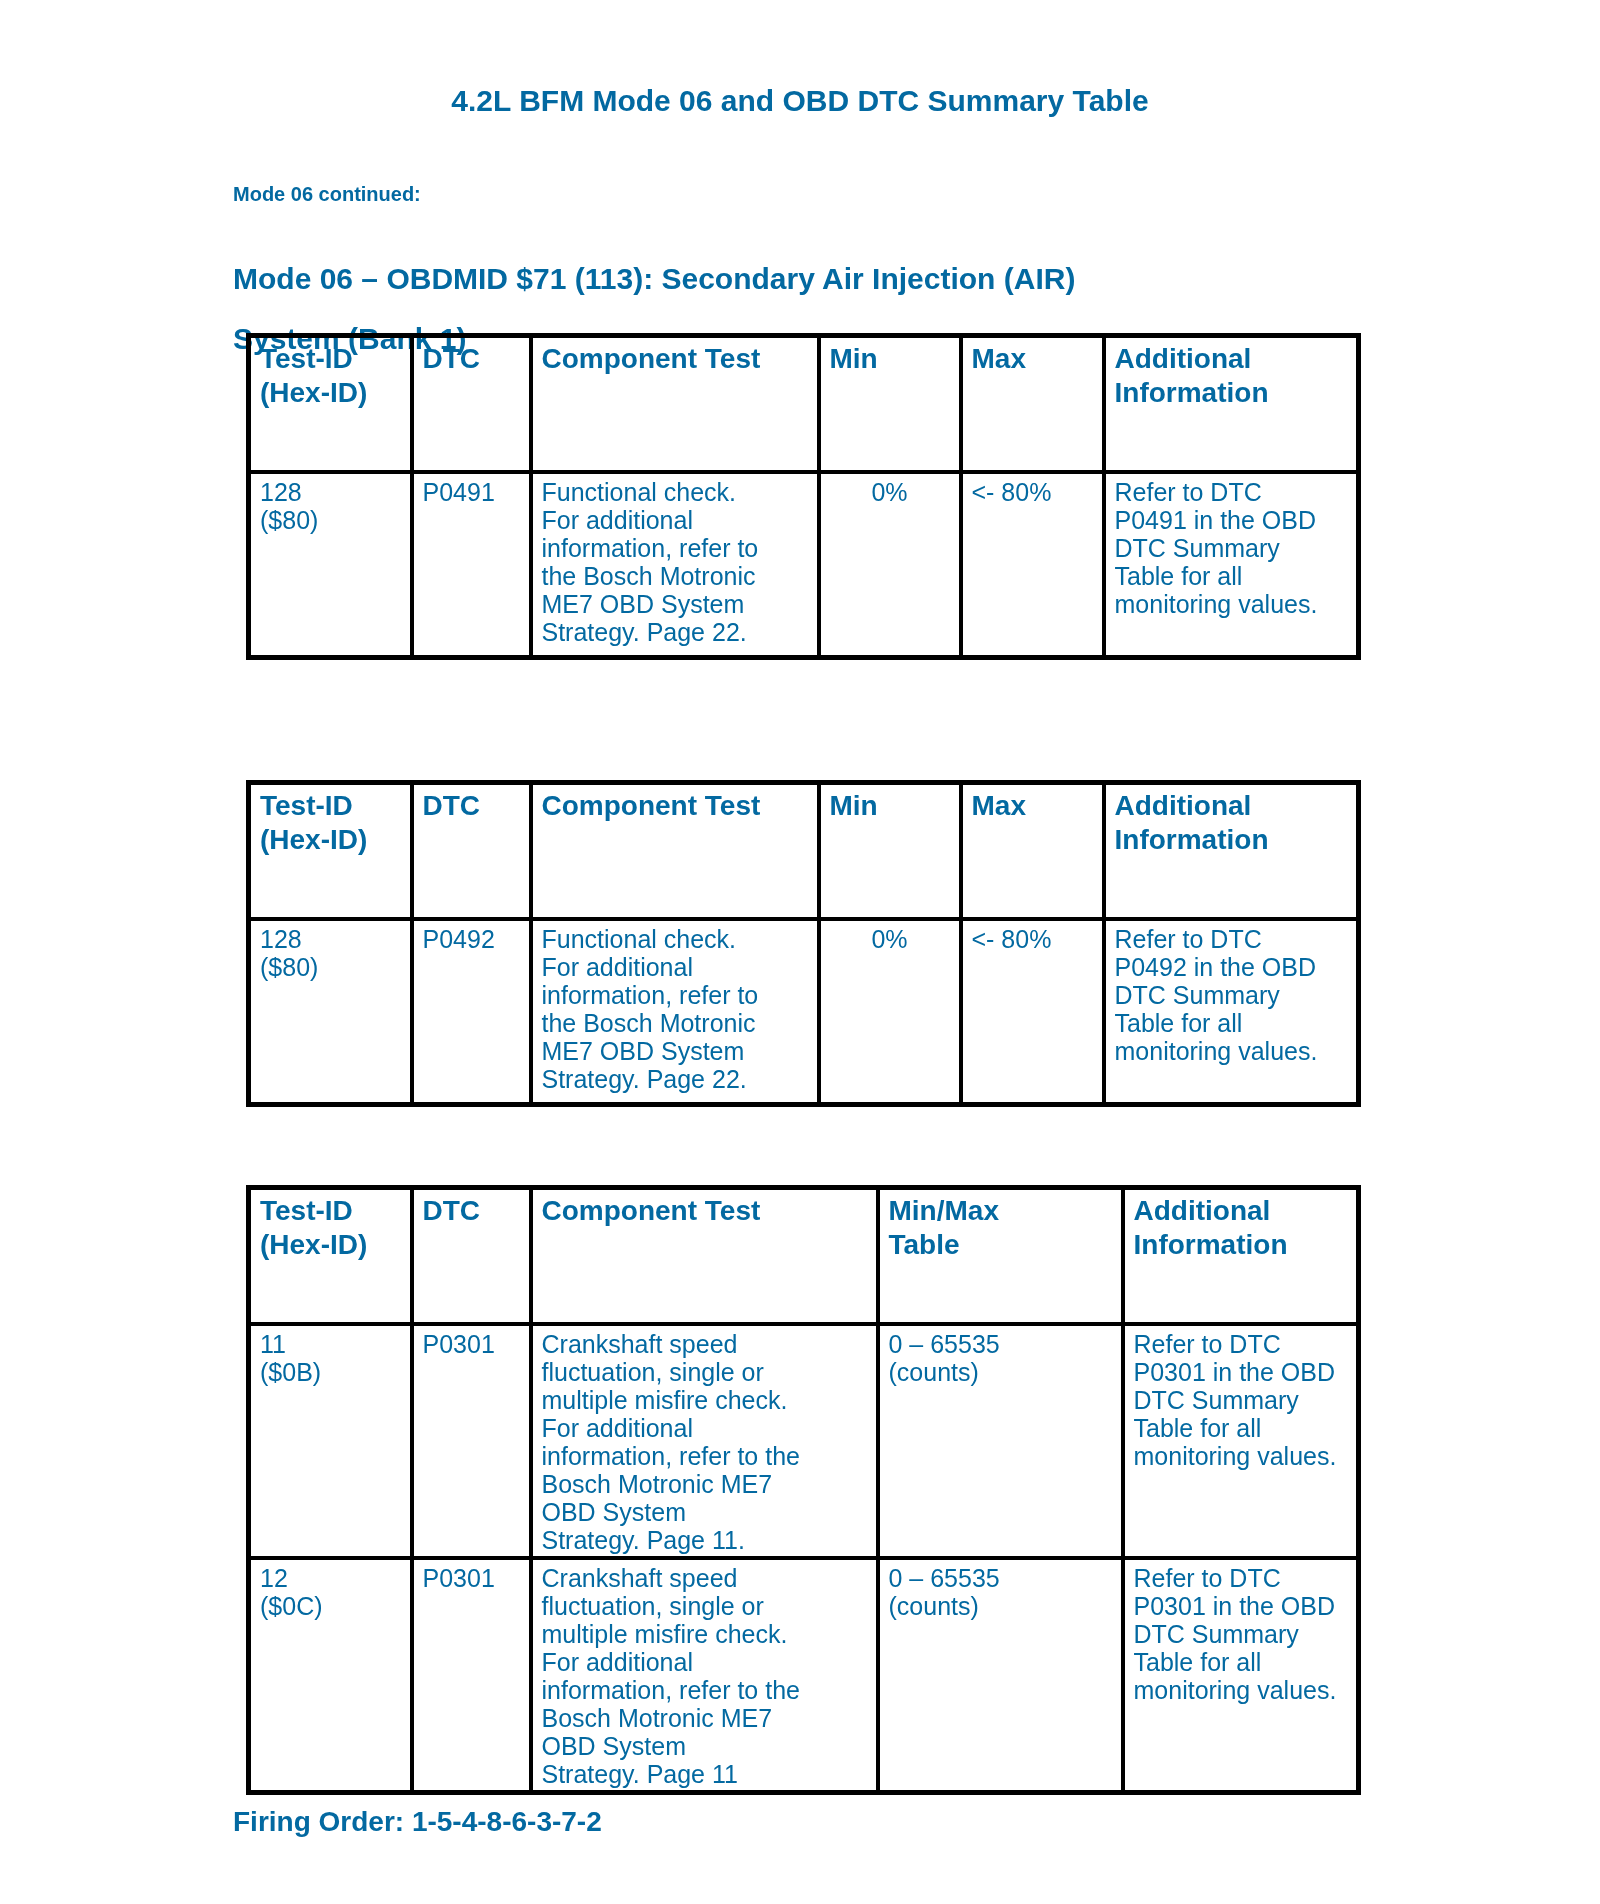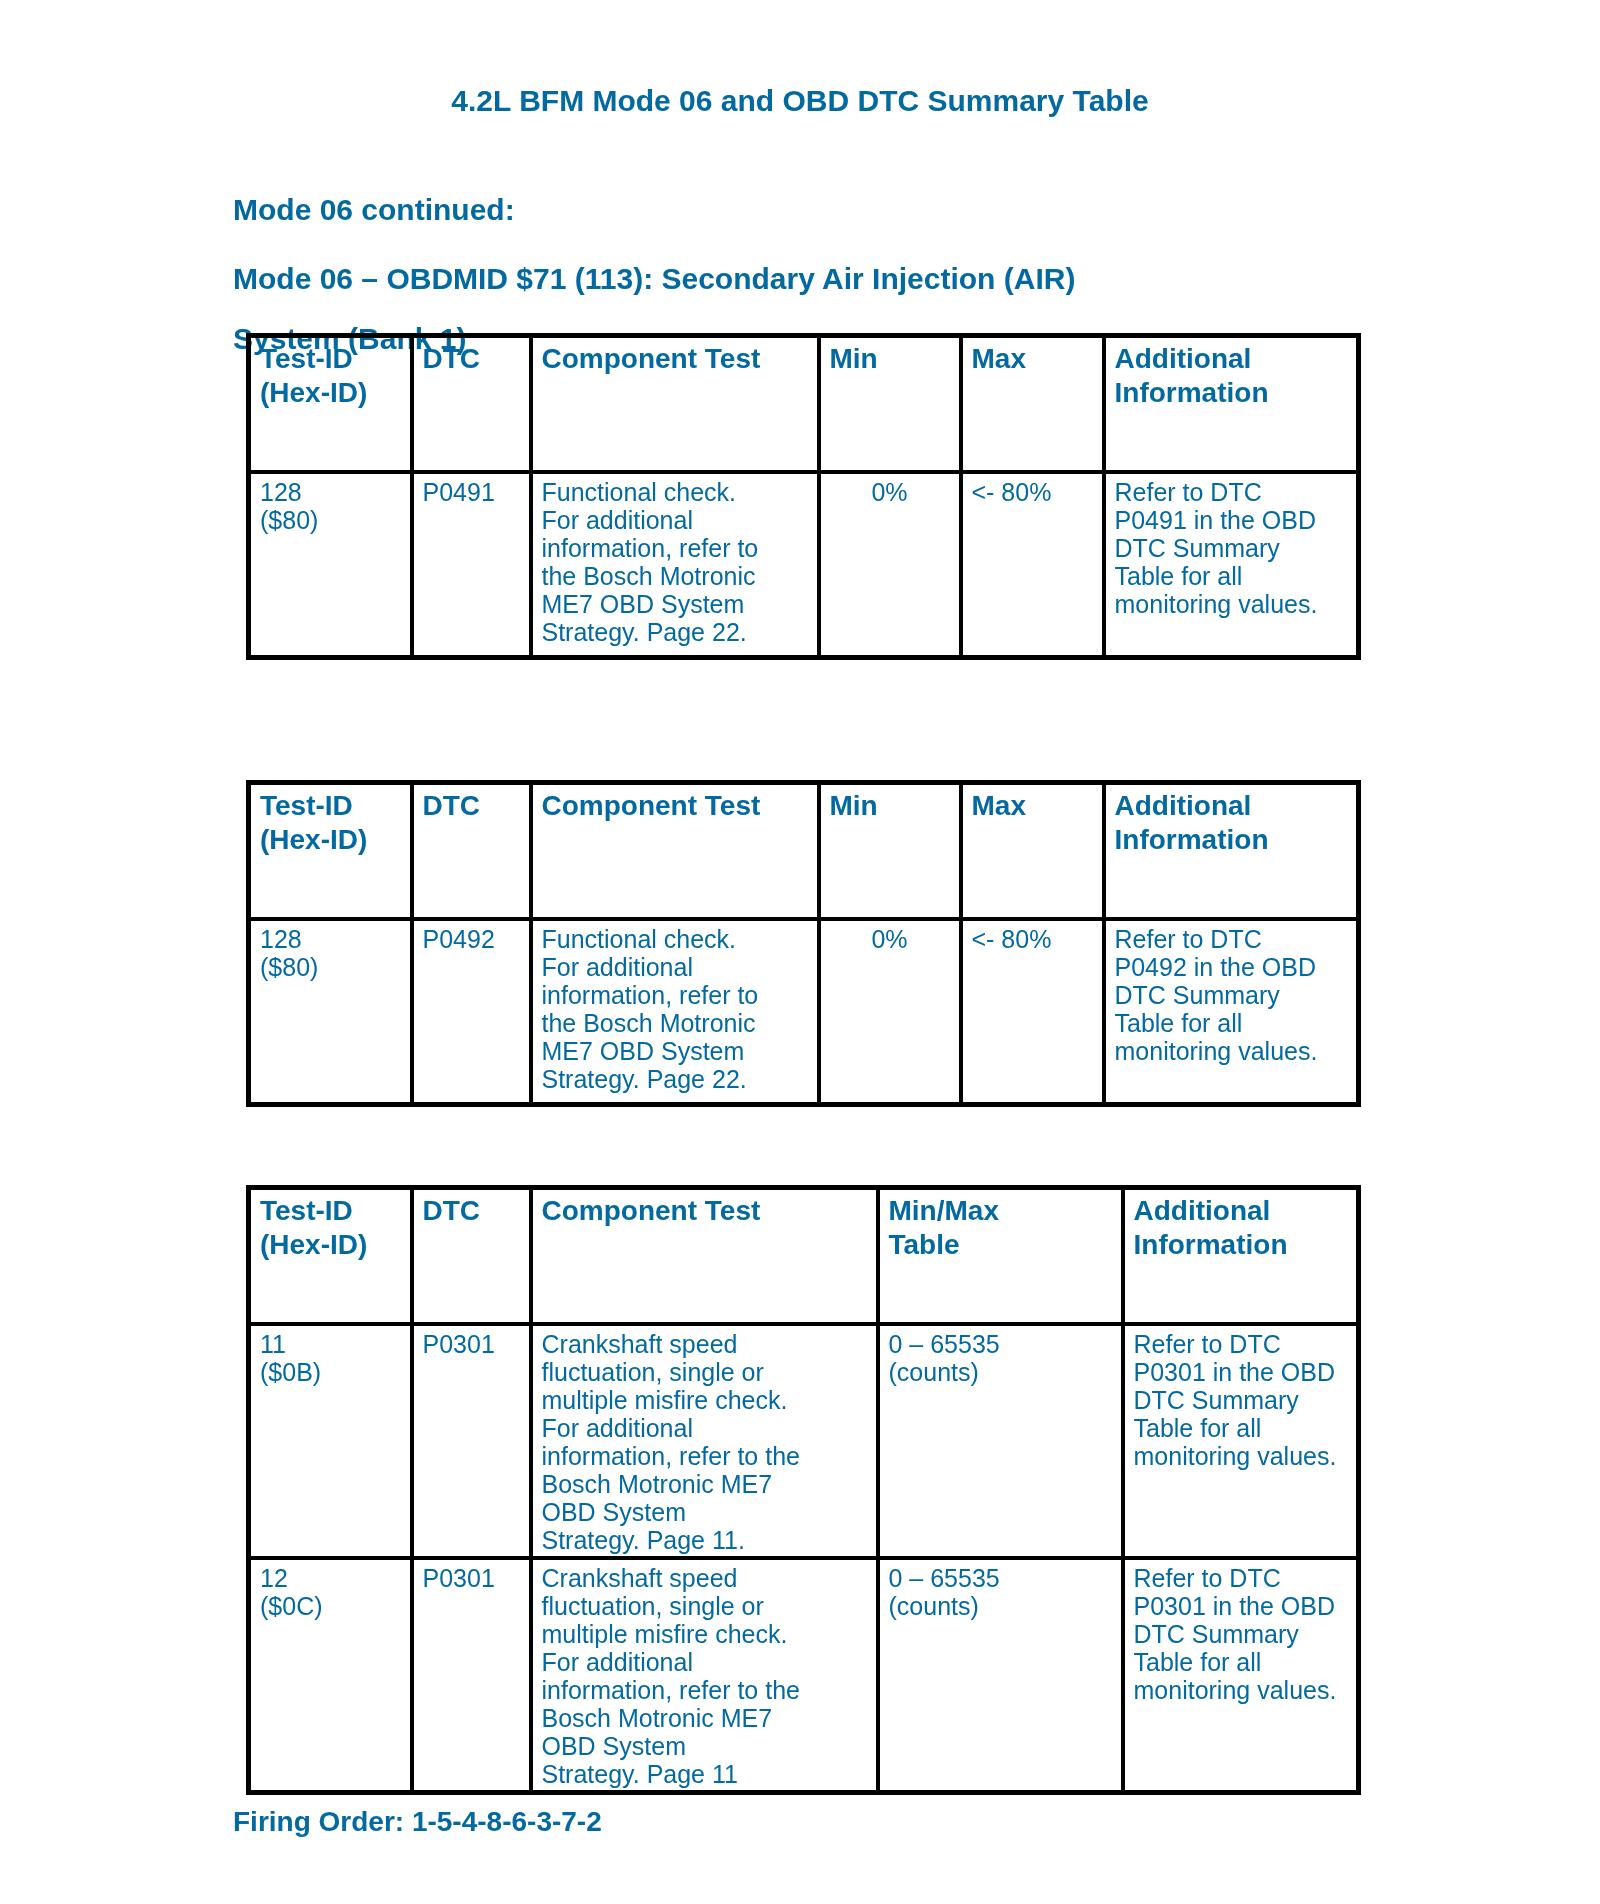--- a/index.html
+++ b/index.html
@@ -11,22 +11,22 @@
     font-family:"Liberation Sans","DejaVu Sans",sans-serif;
     overflow:hidden;
   }
   .doc-title{
     position:absolute;top:84px;left:0;width:1600px;
     text-align:center;
     font-size:30px;font-weight:bold;
     white-space:pre-line;
   }
   .subtitle{
-    position:absolute;top:193px;left:233px;
-    font-size:30px;font-weight:bold;
+    position:absolute;top:183px;left:233px;
+    font-size:20px;font-weight:bold;
   }
   .section-heading{
     position:absolute;left:233px;
     font-size:30px;font-weight:bold;line-height:60px;
     white-space:pre-line;
   }
   #heading-1{top:249px;}
   #heading-2{top:696px;}
   #heading-3{top:1138px;}
   table.doc-table{

